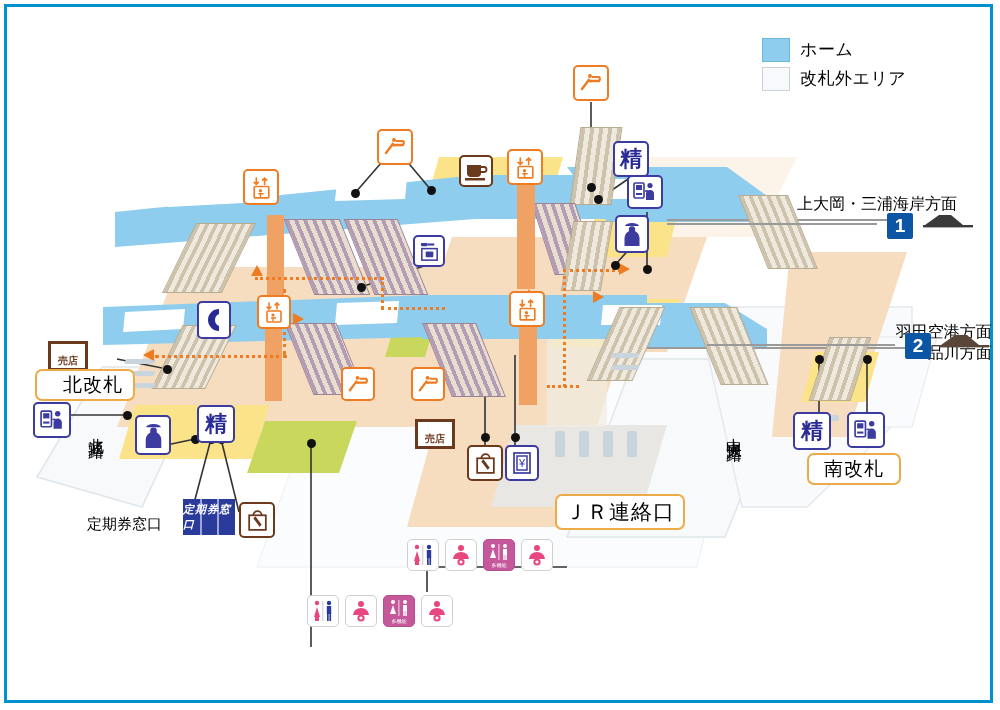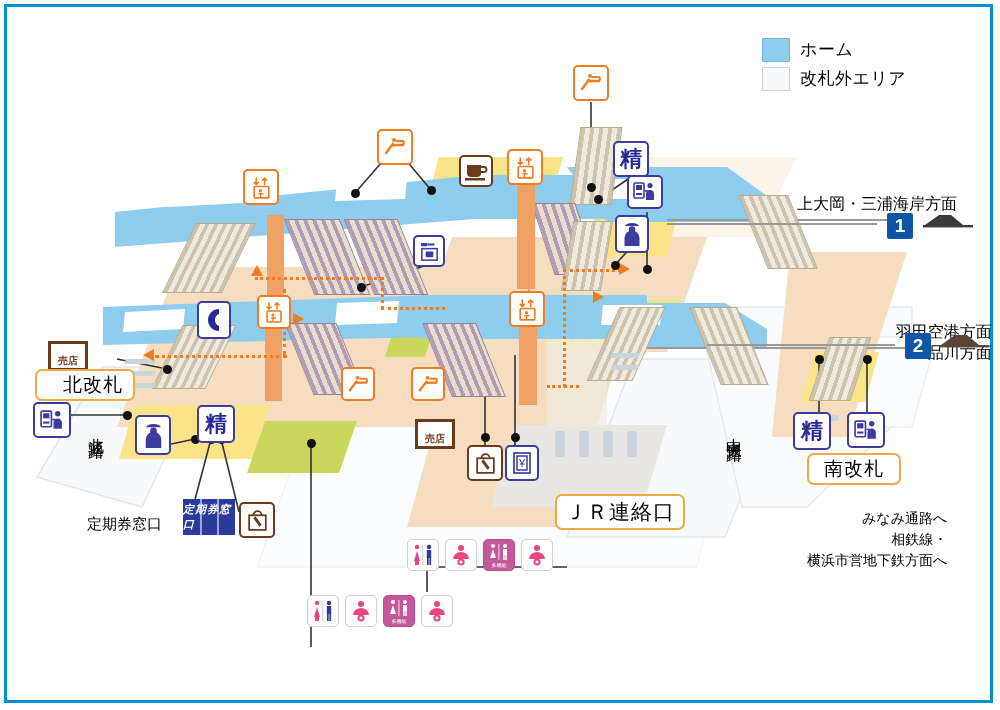--- a/index.html
+++ b/index.html
@@ -507,25 +507,20 @@
     <div class="vert" style="left:78px;top:418px;">
       <span>北通路</span>
     </div>
     <div class="vert" style="left:716px;top:418px;">
       <span>中央通路</span>
     </div>
 
     <div class="plain" style="left:80px;top:508px;font-size:15px;">
       <span>定期券窓口</span>
     </div>
-    <div class="plain" style="left:800px;top:480px;font-size:14px;text-align:right;white-space:pre;line-height:1.5;">
-      <span>みなみ通路へ
-相鉄線・
-横浜市営地下鉄方面へ</span>
-    </div>
 
     <div class="dirtxt" style="left:790px;top:186px;">
       <span>上大岡・三浦海岸方面</span>
     </div>
     <div class="pnum" style="left:880px;top:206px;">
       <span>1</span>
     </div>
     <div class="trackline" style="left:660px;top:216px;width:210px;"></div>
     <svg class="train" width="56" height="18" style="left:916px;top:204px;">
       <path d="M2 14 L40 14 L28 4 L16 4 Z" fill="#3a3a3a"></path>

